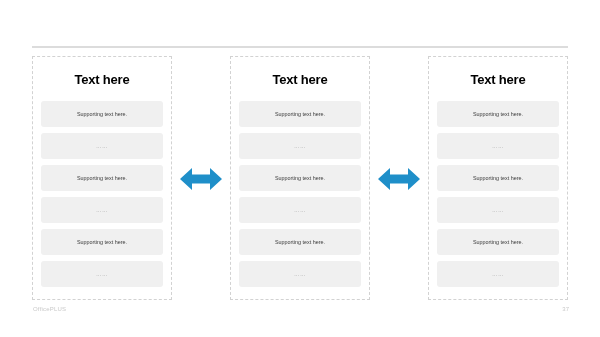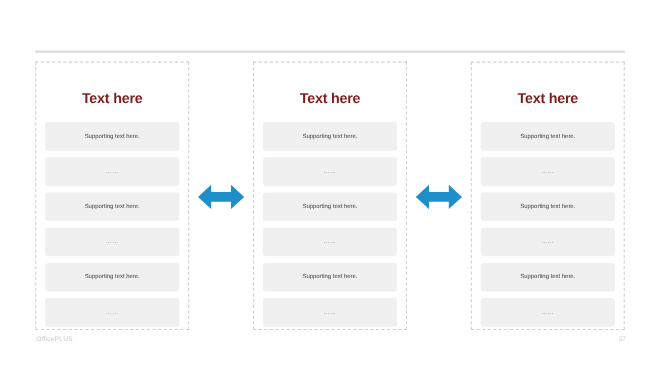--- a/index.html
+++ b/index.html
@@ -50,23 +50,23 @@
     display: flex;
     flex-direction: column;
     align-items: stretch;
     background: transparent;
   }
 
   .col-title {
     text-align: center;
     font-size: 13px;
     font-weight: bold;
-    color: #7f1d1d;
+    color: #000000;
     letter-spacing: -0.2px;
-    margin: 16px 0 14px 0;
+    margin: 6px 0 14px 0;
     line-height: 1.1;
   }
 
   .box-list {
     display: flex;
     flex-direction: column;
     gap: 6px;
     flex: 1;
   }
 

